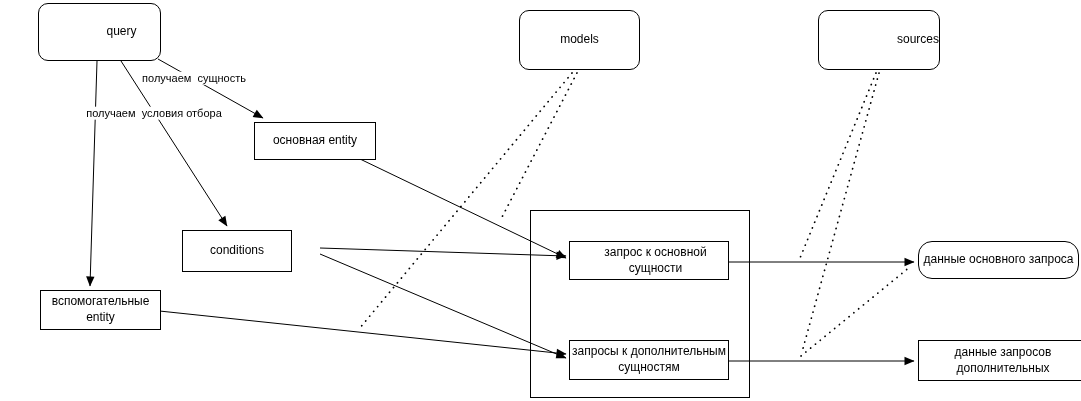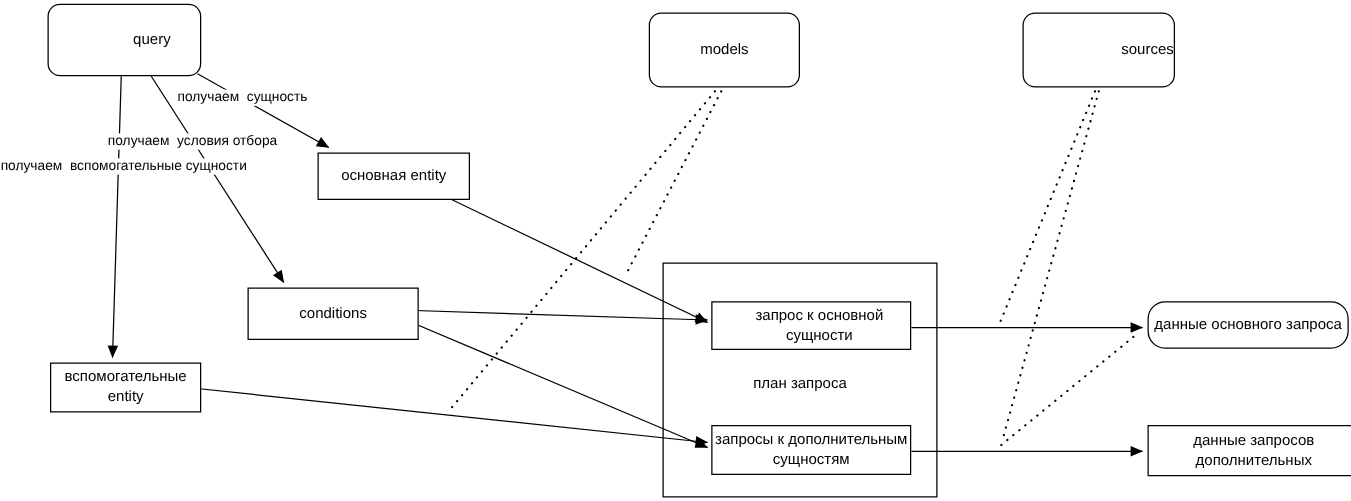--- a/index.html
+++ b/index.html
@@ -90,36 +90,35 @@
     <path class="solid" marker-end="url(#arrow)" d="M729 361 L914 361"></path>
 
     <path class="dotted" d="M577 73 L500 221"></path>
     <path class="dotted" d="M572 73 L359 329"></path>
     <path class="dotted" d="M876 73 L800 258"></path>
     <path class="dotted" d="M879 73 L802 352"></path>
     <path class="dotted" d="M801 356 L911 266"></path>
   </svg>
 
   <div class="node container-box" style="left:530px; top:210px; width:220px; height:188px;"></div>
-  <div class="container-label" style="left:565px; top:299px; width:150px;">план запроса</div>
 
   <div class="node rounded" style="left:38px; top:3px; width:123px; height:58px;padding-left:44px;">
     <span>query</span>
   </div>
   <div class="node rounded" style="left:519px; top:10px; width:121px; height:60px;">
     <span>models</span>
   </div>
   <div class="node rounded" style="left:818px; top:10px; width:122px; height:60px;justify-content:flex-end;">
     <span>sources</span>
   </div>
 
   <div class="node" style="left:254px; top:122px; width:122px; height:38px;">
     <span>основная entity</span>
   </div>
-  <div class="node" style="left:198px; top:230px; width:137px; height:42px;">
+  <div class="node" style="left:182px; top:230px; width:110px; height:42px;">
     <span>conditions</span>
   </div>
   <div class="node" style="left:29px; top:290px; width:121px; height:40px;margin-left:11px;">
     <span>вспомогательные
 entity</span>
   </div>
   <div class="node" style="left:569px; top:241px; width:160px; height:39px;padding-left:13px;">
     <span>запрос к основной
 сущности</span>
   </div>
@@ -130,15 +129,14 @@
   <div class="node" style="left:918px; top:241px; width:161px; height:38px;border-radius:14px;">
     <span>данные основного запроса</span>
   </div>
   <div class="node" style="left:918px; top:340px; width:170px; height:41px;">
     <span>данные запросов
 дополнительных</span>
   </div>
 
   <div class="edge-label" style="left:194px; top:78px;">получаем  сущность</div>
   <div class="edge-label" style="left:154px; top:113px;">получаем  условия отбора</div>
-  <div class="edge-label" style="left:99px; top:133px;">получаем  вспомогательные сущности</div>
 
 </div>
 
 </body></html>

